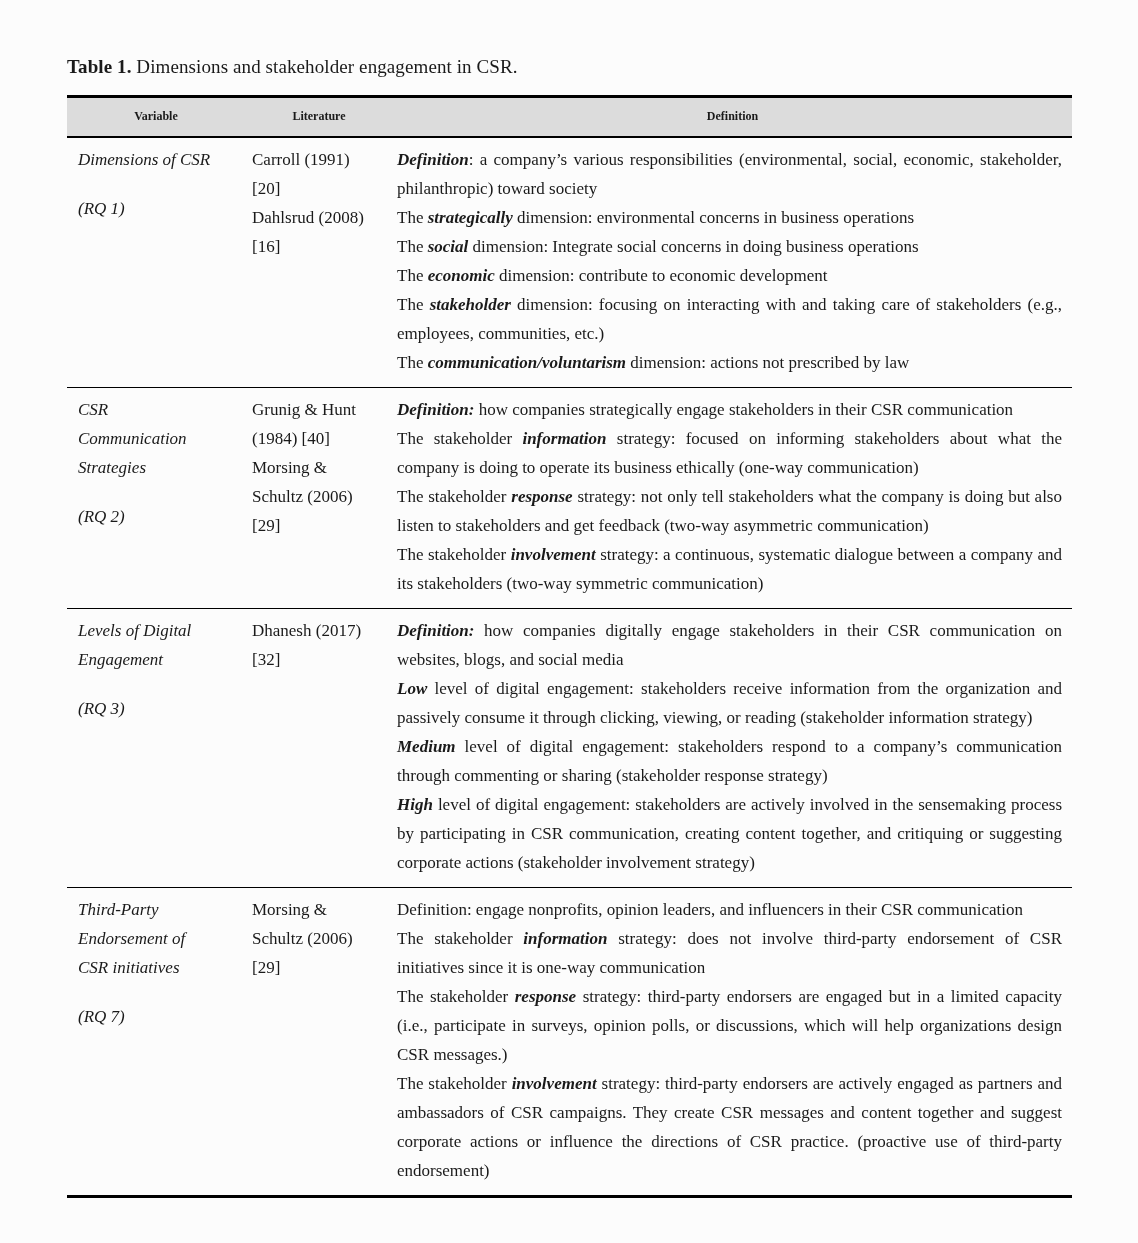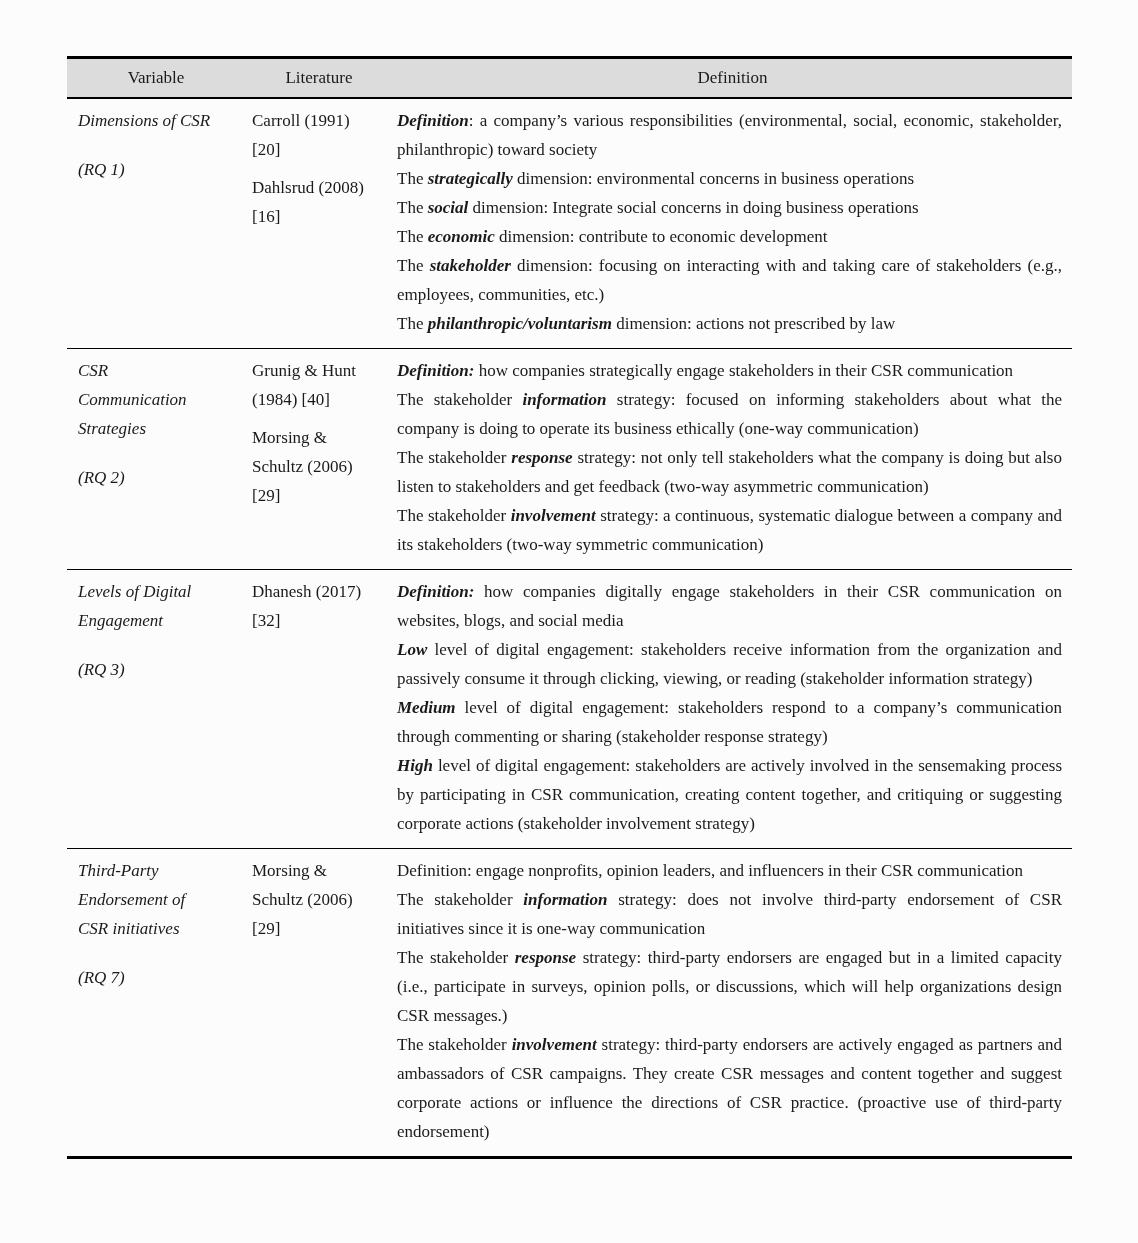--- a/index.html
+++ b/index.html
@@ -30,46 +30,47 @@
     table-layout:fixed;
     border-top:3px solid var(--rule);
     border-bottom:3px solid var(--rule);
     font-size:17px;
   }
   thead tr{
     background:var(--header-bg);
     border-bottom:2.5px solid var(--rule);
   }
   th{
-    font-weight:normal;
+    font-weight:bold;
     text-align:center;
     height:40px;
     padding:0;
-    font-size:17px;
+    font-size:12px;
   }
   tbody tr{border-bottom:1.5px solid var(--rule);}
   td{
     vertical-align:top;
     padding:7px 0 10px 0;
     line-height:29px;
   }
   td.var-cell{padding-left:11px;padding-right:8px;font-style:italic;}
   td.lit-cell{padding-left:7px;padding-right:4px;}
   td.def-cell{padding-left:4px;padding-right:10px;}
   .rq-line{margin-top:20px;}
-  .lit-ref + .lit-ref{margin-top:9px;}
+  .lit-ref + .lit-ref{}
   .def-p{text-align:justify;}
   .seg-r{font-style:normal;font-weight:normal;}
   .seg-i{}
   .seg-bi{font-weight:bold;font-style:italic;}
 </style>
 </head>
 <body>
 
 <div class="page">
+  <p class="caption"><span class="caption-label">Table 1.</span><span> Dimensions and stakeholder engagement in CSR.</span></p>
 
   <table class="csr-table">
     <colgroup>
       <col style="width:178px">
       <col style="width:148px">
       <col style="width:679px">
     </colgroup>
     <thead>
       <tr>
         <th>Variable</th>
@@ -92,21 +93,21 @@
               <div>Dahlsrud (2008)</div>
               <div>[16]</div>
             </div>
           </td>
           <td class="def-cell">
             <div class="def-p"><span class="seg-bi">Definition</span><span class="seg-i">: a company’s various responsibilities (environmental, social, economic, stakeholder, philanthropic) toward society</span></div>
             <div class="def-p"><span class="seg-i">The </span><span class="seg-bi">strategically </span><span class="seg-i">dimension</span><span class="seg-r">: environmental concerns in business operations</span></div>
             <div class="def-p"><span class="seg-i">The </span><span class="seg-bi">social </span><span class="seg-i">dimension</span><span class="seg-r">: Integrate social concerns in doing business operations</span></div>
             <div class="def-p"><span class="seg-i">The </span><span class="seg-bi">economic </span><span class="seg-i">dimension</span><span class="seg-r">: contribute to economic development</span></div>
             <div class="def-p"><span class="seg-i">The </span><span class="seg-bi">stakeholder </span><span class="seg-i">dimension</span><span class="seg-r">: focusing on interacting with and taking care of stakeholders (e.g., employees, communities, etc.)</span></div>
-            <div class="def-p"><span class="seg-i">The </span><span class="seg-bi">philanthropic/voluntarism </span><span class="seg-i">dimension</span><span class="seg-r">: actions not prescribed by law</span></div>
+            <div class="def-p"><span class="seg-i">The </span><span class="seg-bi">communication/voluntarism </span><span class="seg-i">dimension</span><span class="seg-r">: actions not prescribed by law</span></div>
           </td>
         </tr>
         <tr>
           <td class="var-cell">
             <div>CSR</div>
             <div>Communication</div>
             <div>Strategies</div>
             <div class="rq-line">(RQ 2)</div>
           </td>
           <td class="lit-cell">

